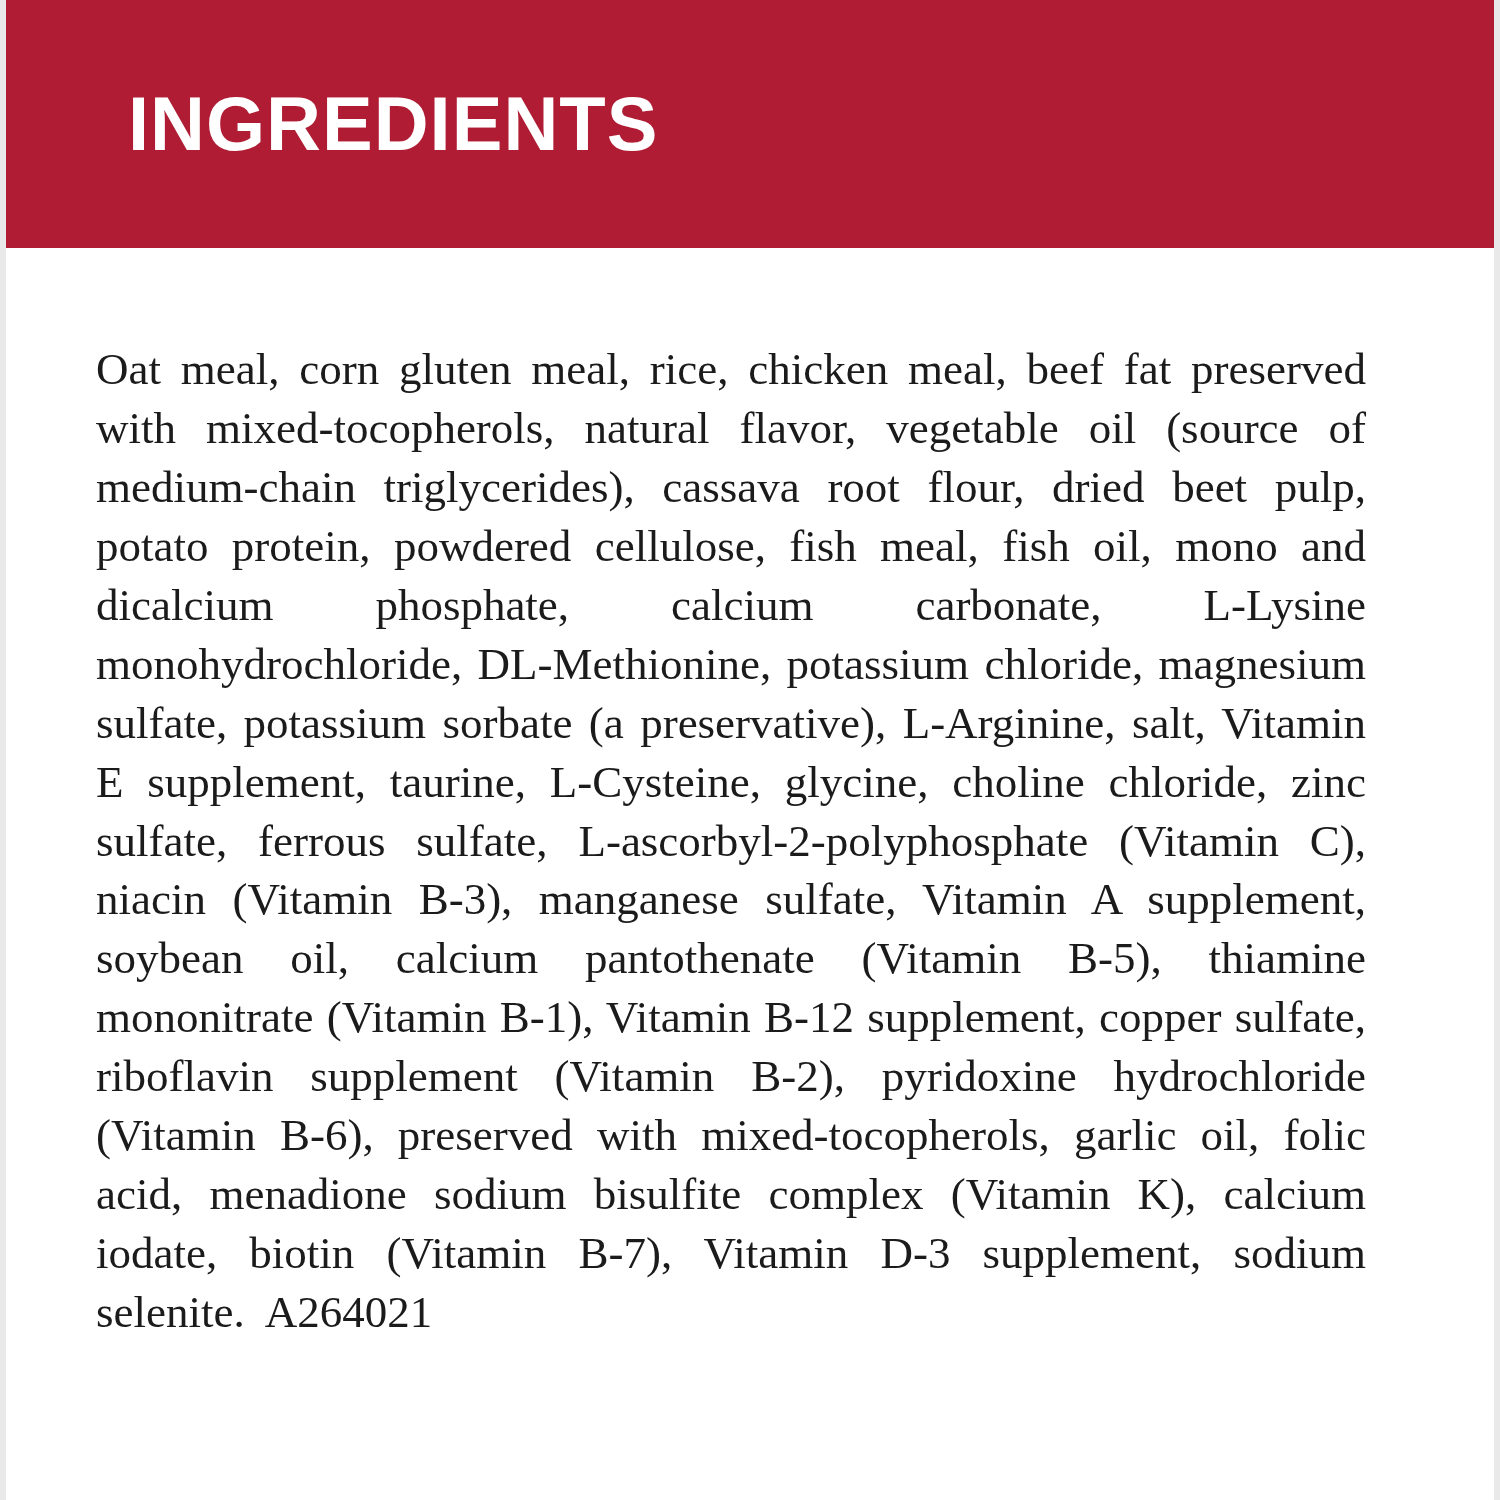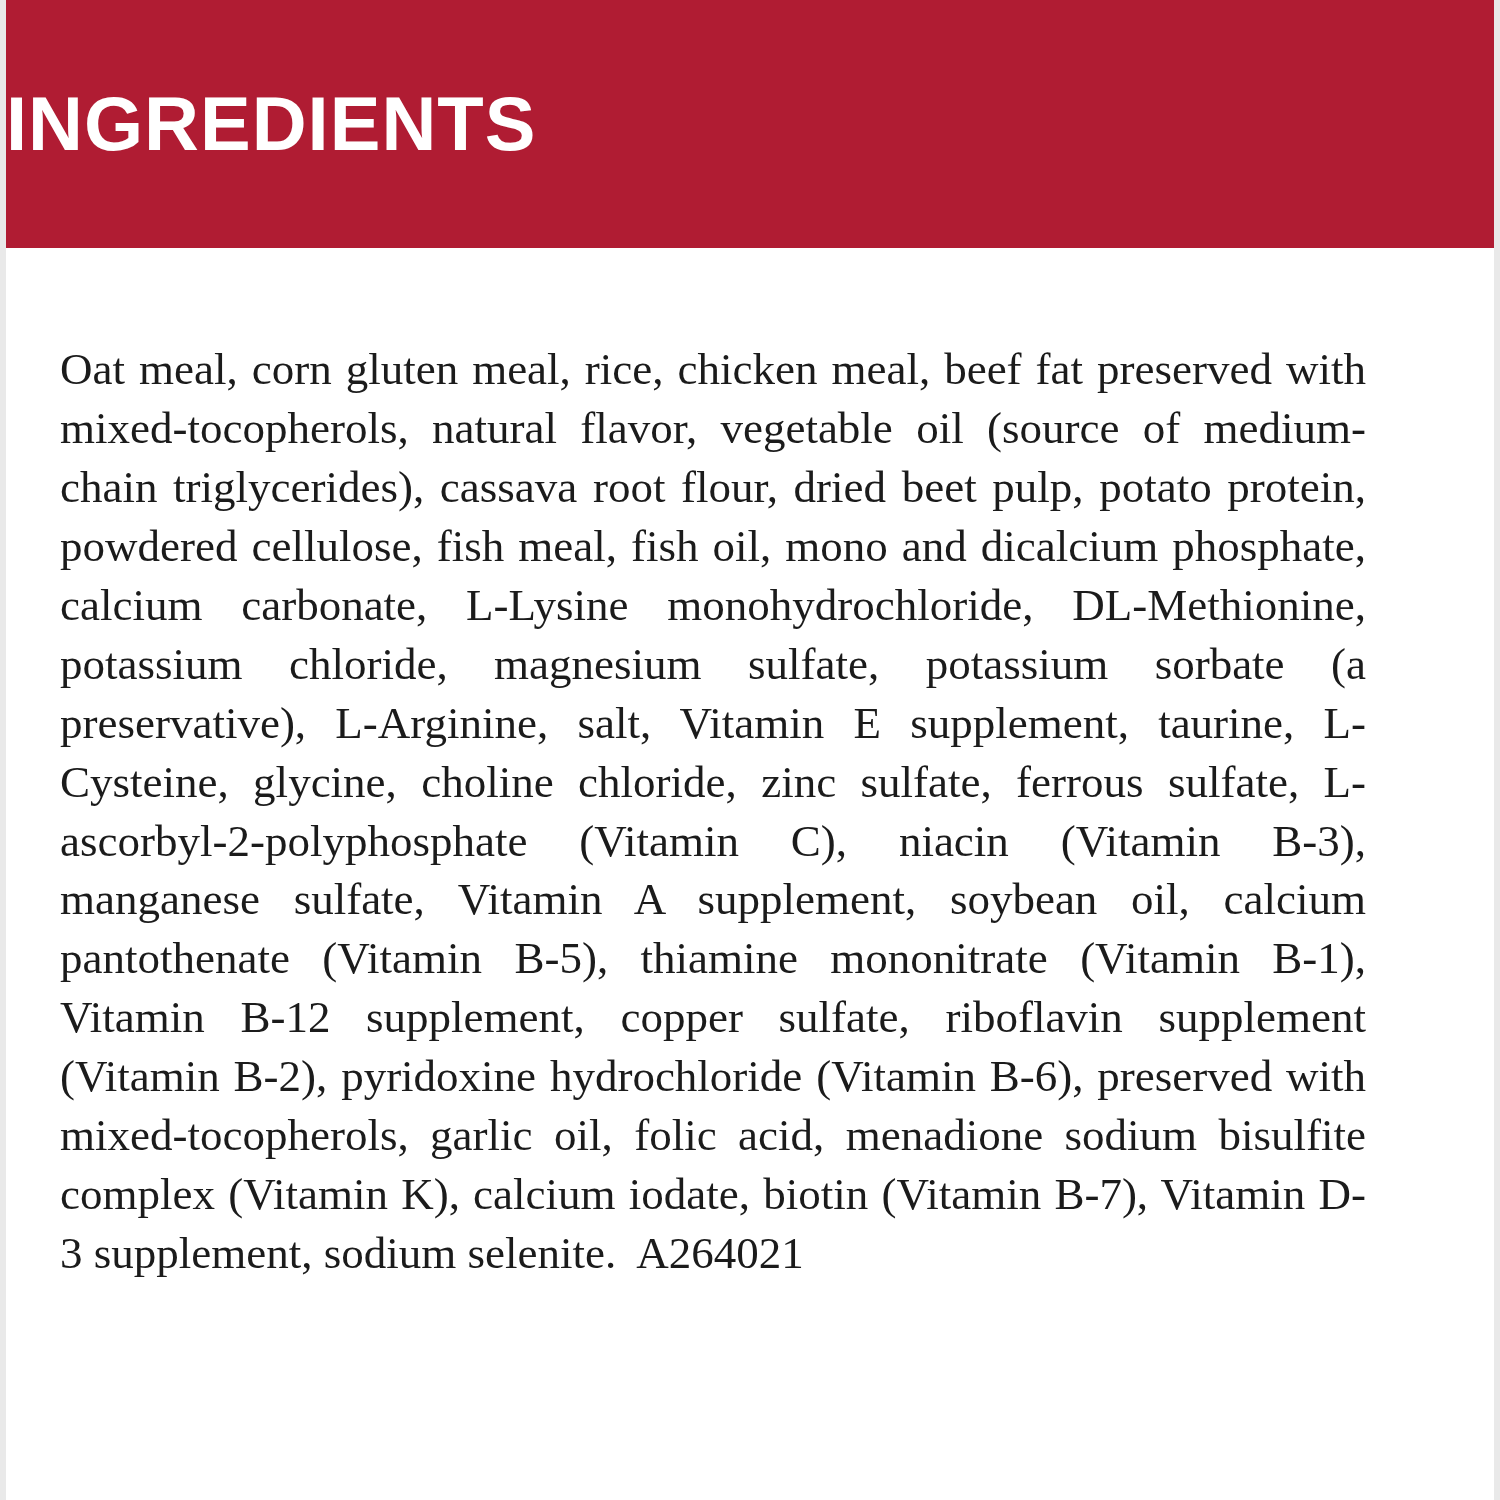--- a/index.html
+++ b/index.html
@@ -22,33 +22,34 @@
     border-left: 6px solid #e9e9e9;
     border-right: 6px solid #e9e9e9;
   }
   .header-band {
     width: 100%;
     height: 248px;
     background: #b01c33;
     display: flex;
     align-items: center;
     box-sizing: border-box;
+    padding-left: 122px;
   }
   .header-title {
     color: #ffffff;
     font-family: "Liberation Sans", sans-serif;
     font-weight: bold;
     font-size: 76px;
     letter-spacing: 1px;
     line-height: 1;
     margin: 0;
   }
   .content {
     box-sizing: border-box;
-    padding: 92px 128px 0 54px;
+    padding: 92px 128px 0 90px;
   }
   .ingredients-text {
     font-family: "Liberation Serif", serif;
     font-size: 45px;
     line-height: 1.31;
     color: #1b1b1b;
     text-align: justify;
     text-justify: inter-word;
     margin: 0;
     hyphens: none;

